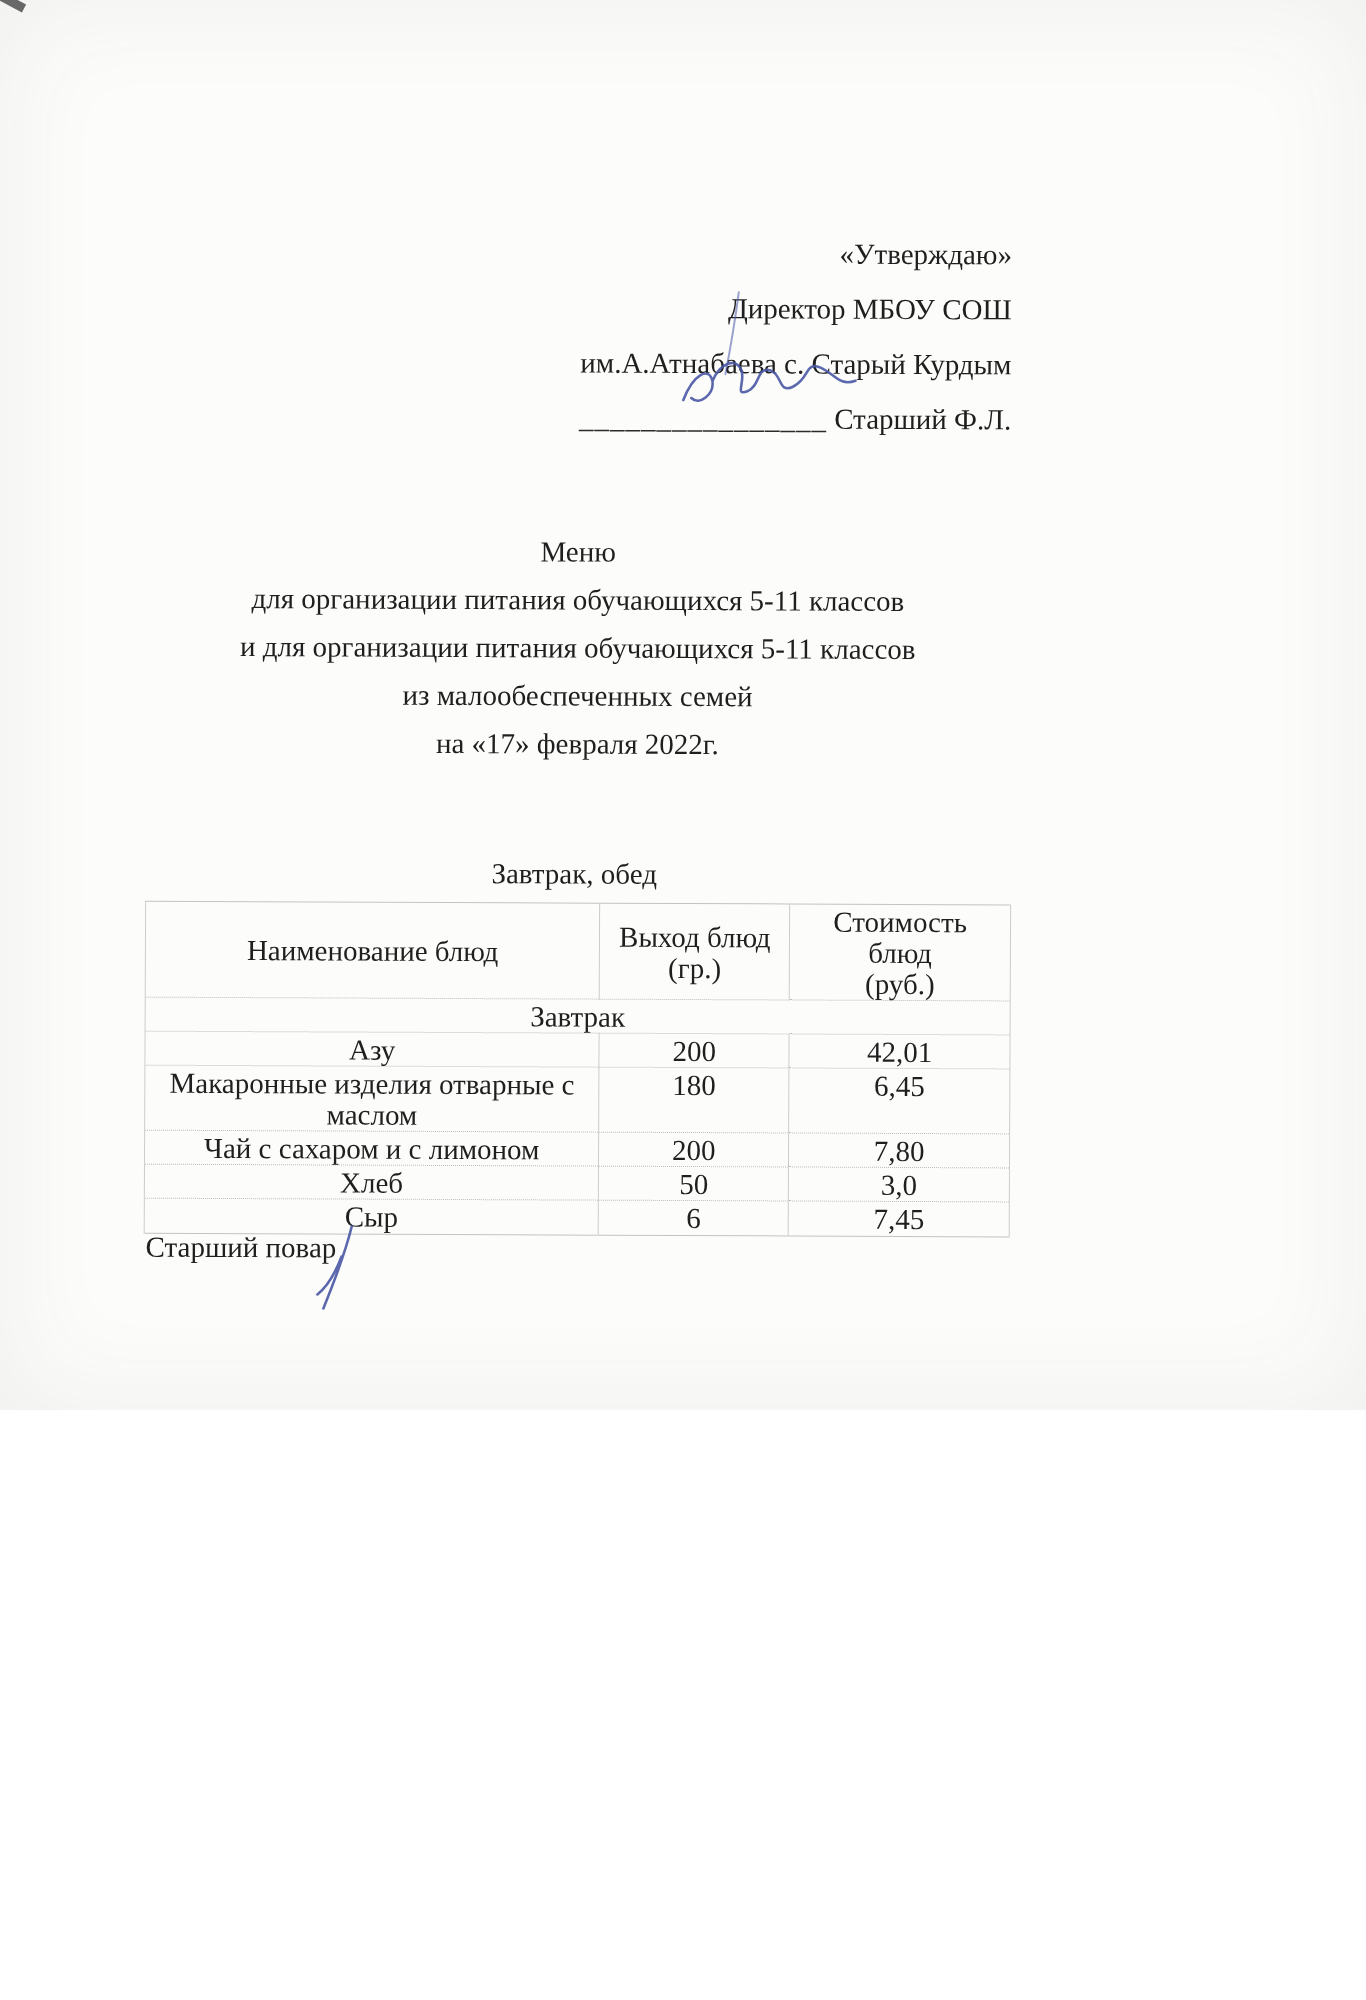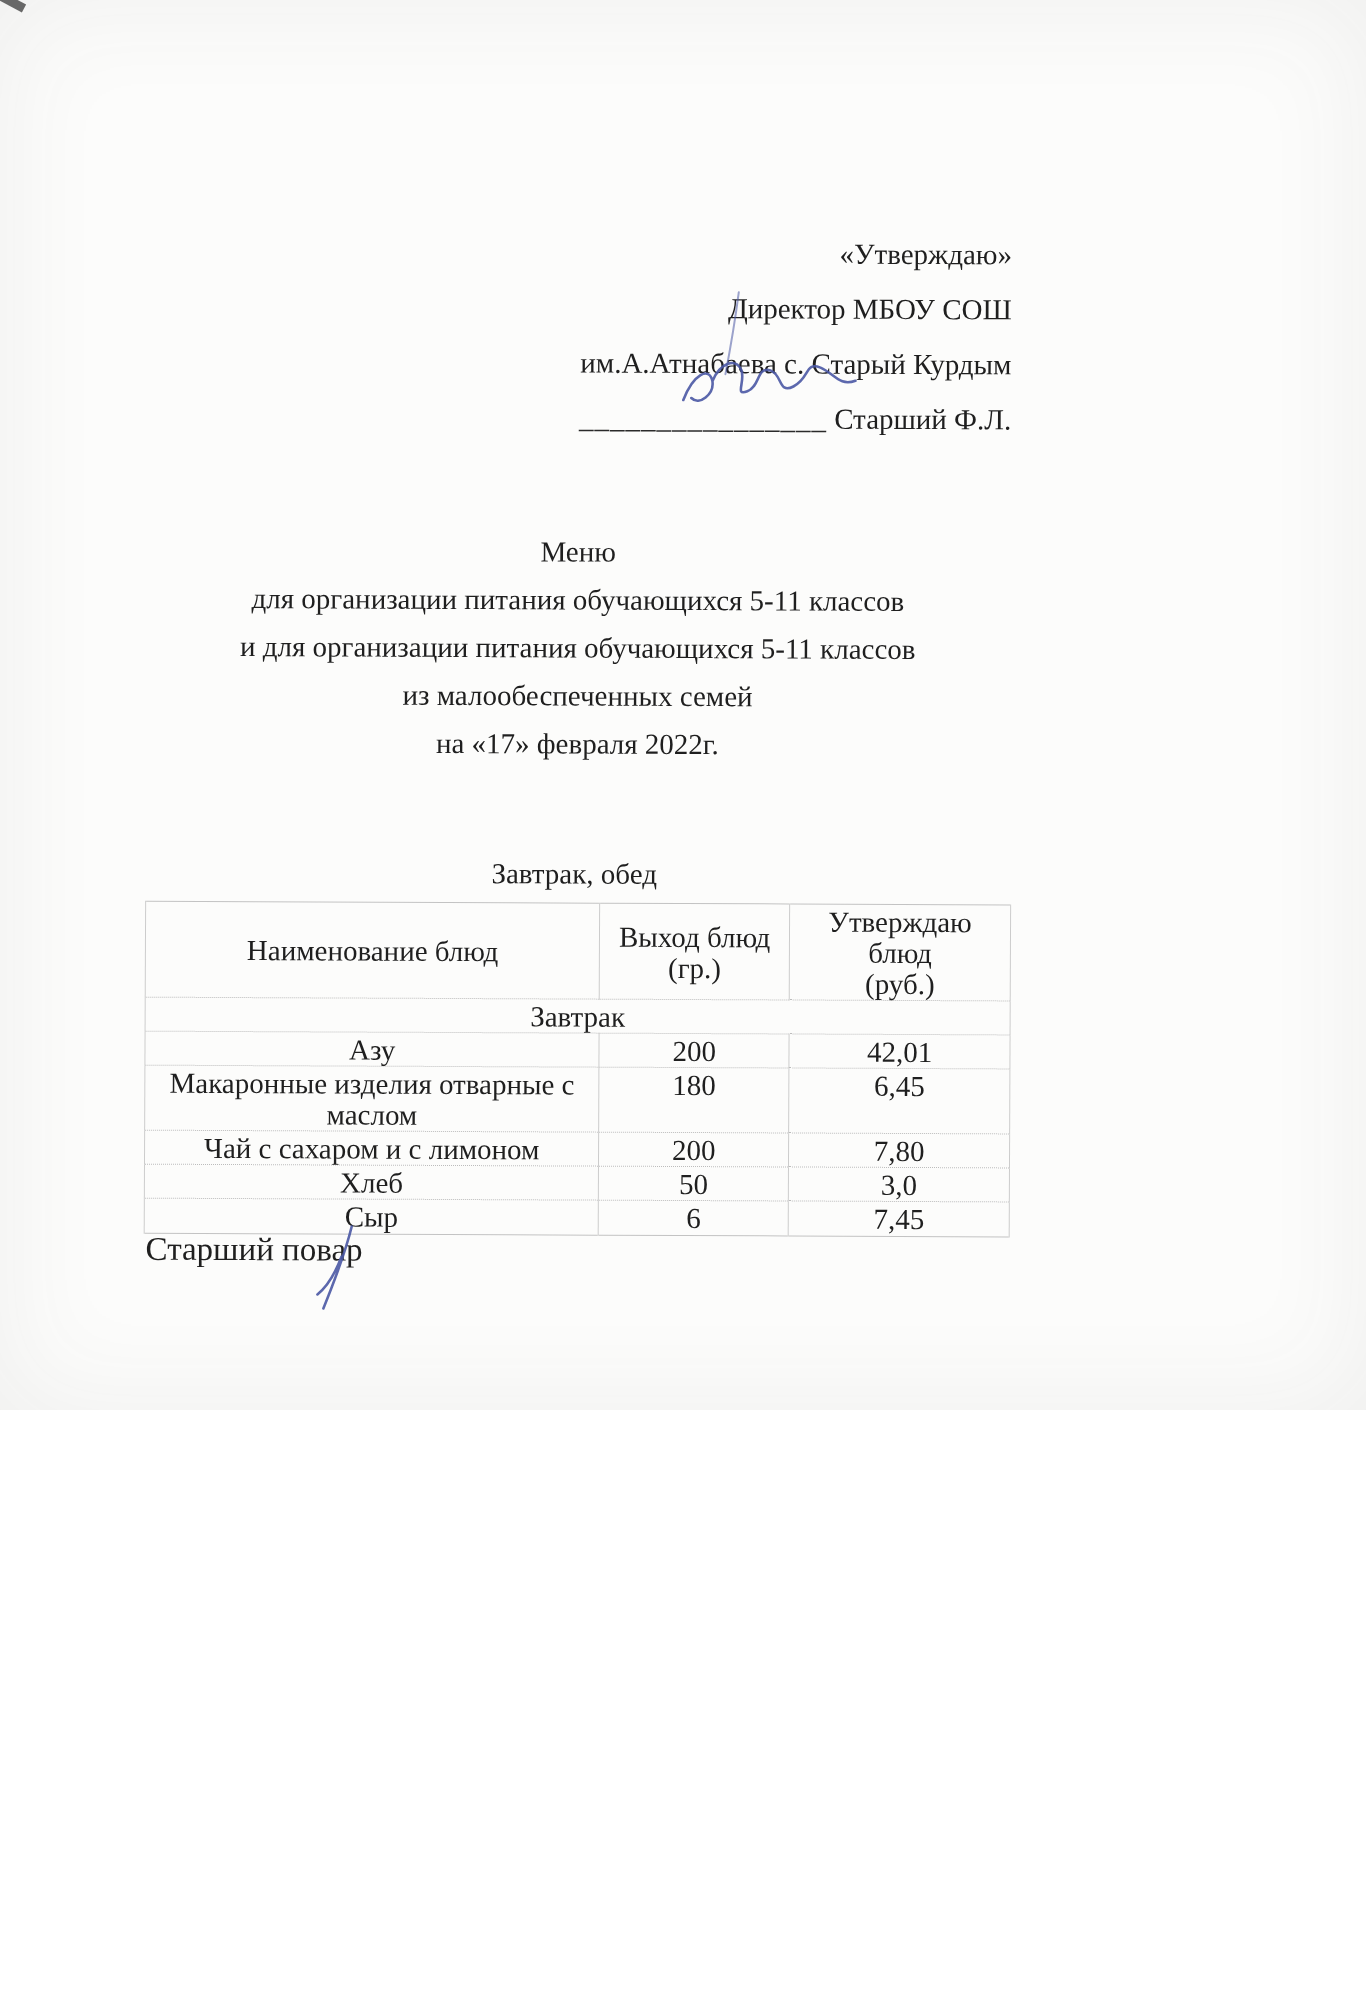--- a/index.html
+++ b/index.html
@@ -85,21 +85,21 @@
   tr.r-group  { height: 33px; }
   tr.r-1 { height: 32px; }
   tr.r-2 { height: 60px; }
   tr.r-3 { height: 34px; }
   tr.r-4 { height: 31px; }
   tr.r-5 { height: 35px; }
   .footer-sign {
     position: absolute;
     top: 1233px;
     left: 148px;
-    font-size: 33px;
+    font-size: 29px;
   }
   .sig-top {
     position: absolute;
     top: 284px;
     left: 640px;
     width: 240px;
     height: 150px;
     pointer-events: none;
   }
   .sig-bottom {
@@ -151,21 +151,21 @@
         <col style="width:221px">
       </colgroup>
       <tbody>
         <tr class="r-header">
           <th>Наименование блюд</th>
           <th>
             <div>Выход блюд</div>
             <div>(гр.)</div>
           </th>
           <th>
-            <div>Утверждаю блюд</div>
+            <div>Стоимость блюд</div>
             <div>(руб.)</div>
           </th>
         </tr>
         <tr class="r-group">
           <td colspan="3">Завтрак</td>
         </tr>
         <tr class="r-1">
           <td>Азу</td>
           <td>200</td>
           <td>42,01</td>

